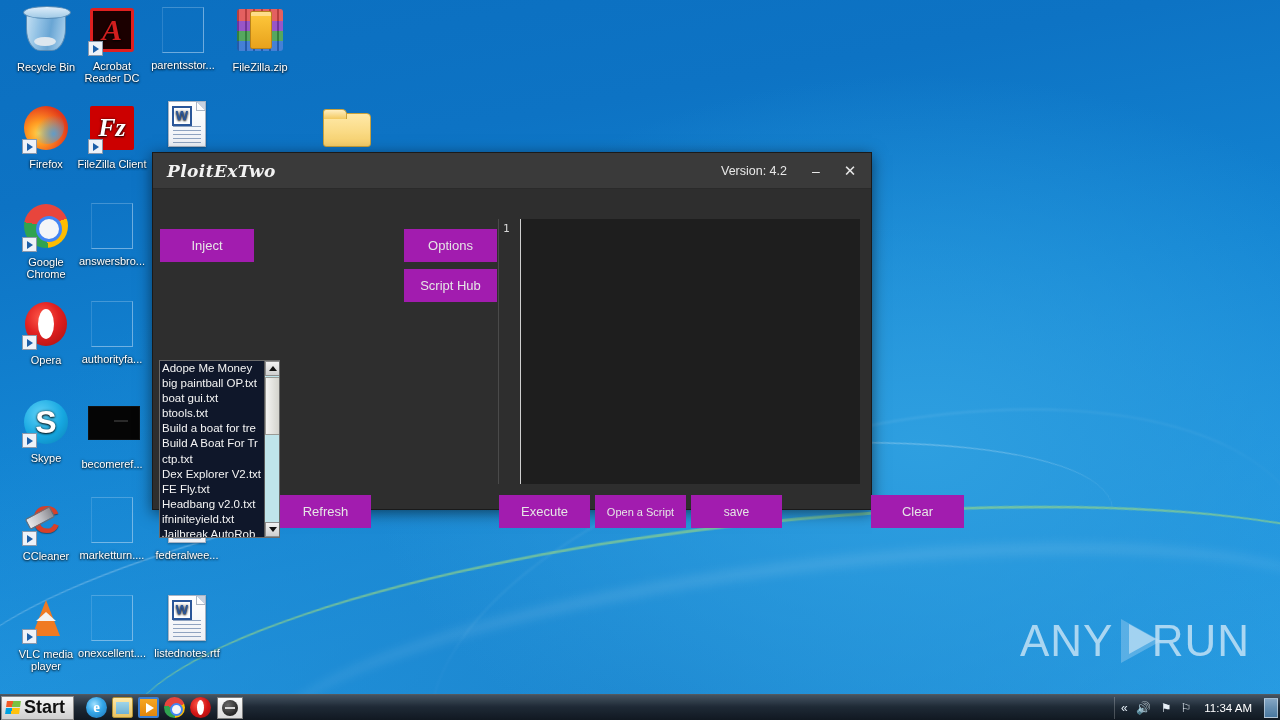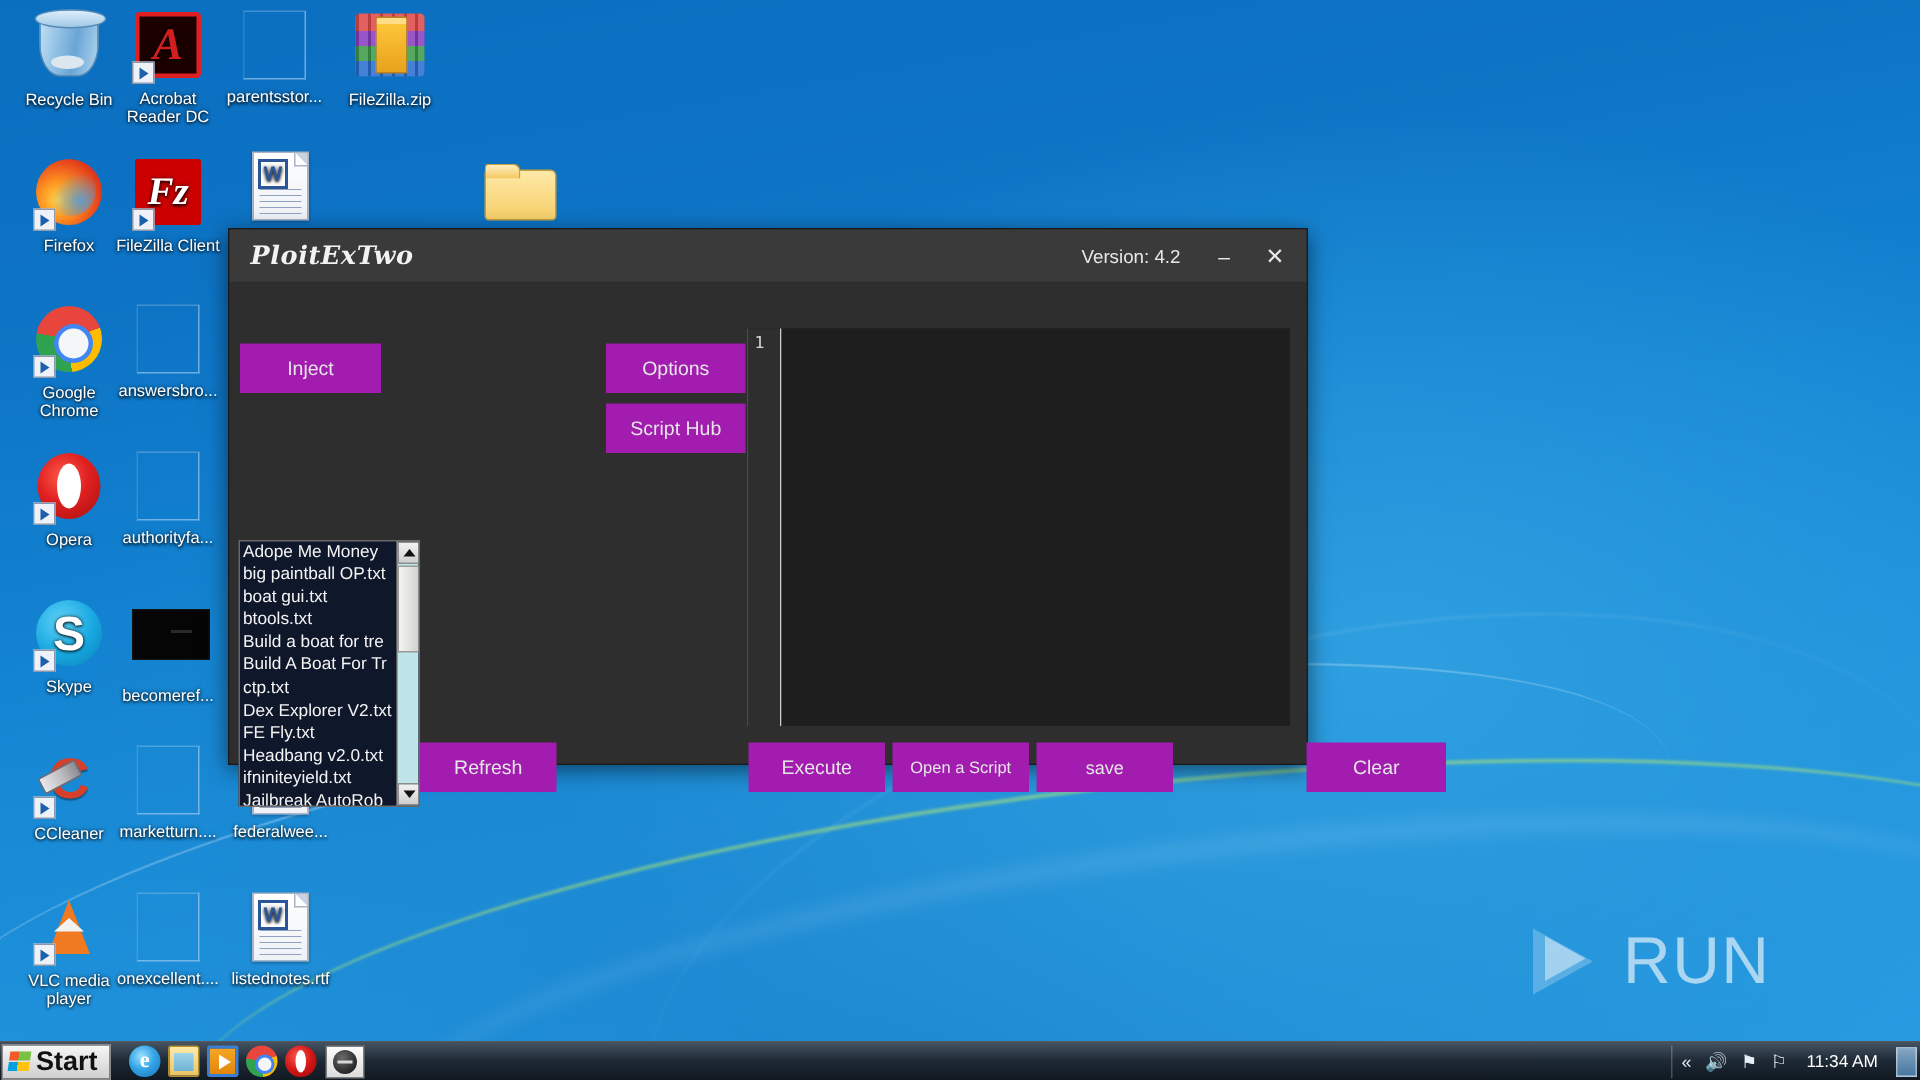--- a/index.html
+++ b/index.html
@@ -664,20 +664,21 @@
         </div>
       <div class="flatbtn" id="btn-save">
           <span>save</span>
         </div>
       <div class="flatbtn" id="btn-clear">Clear</div>
 
     </div>
   </div>
 
   <div id="watermark">
+    <div class="wm-text">ANY</div>
     <div id="wm-logo">
       <div class="tri"></div>
       <div class="tri2"></div>
     </div>
     <div class="wm-text">RUN</div>
   </div>
 
   <div id="taskbar">
     <div id="start-button">
       <div class="win-flag"></div>

